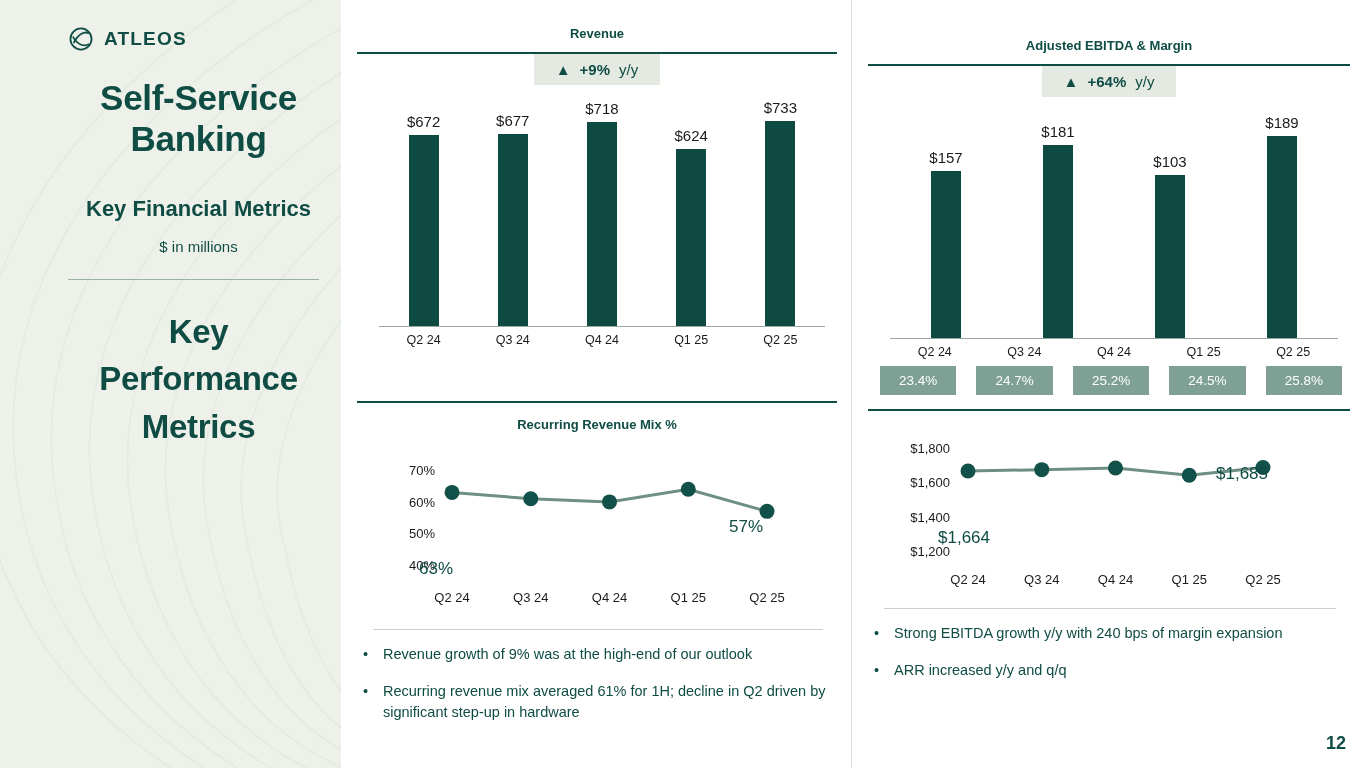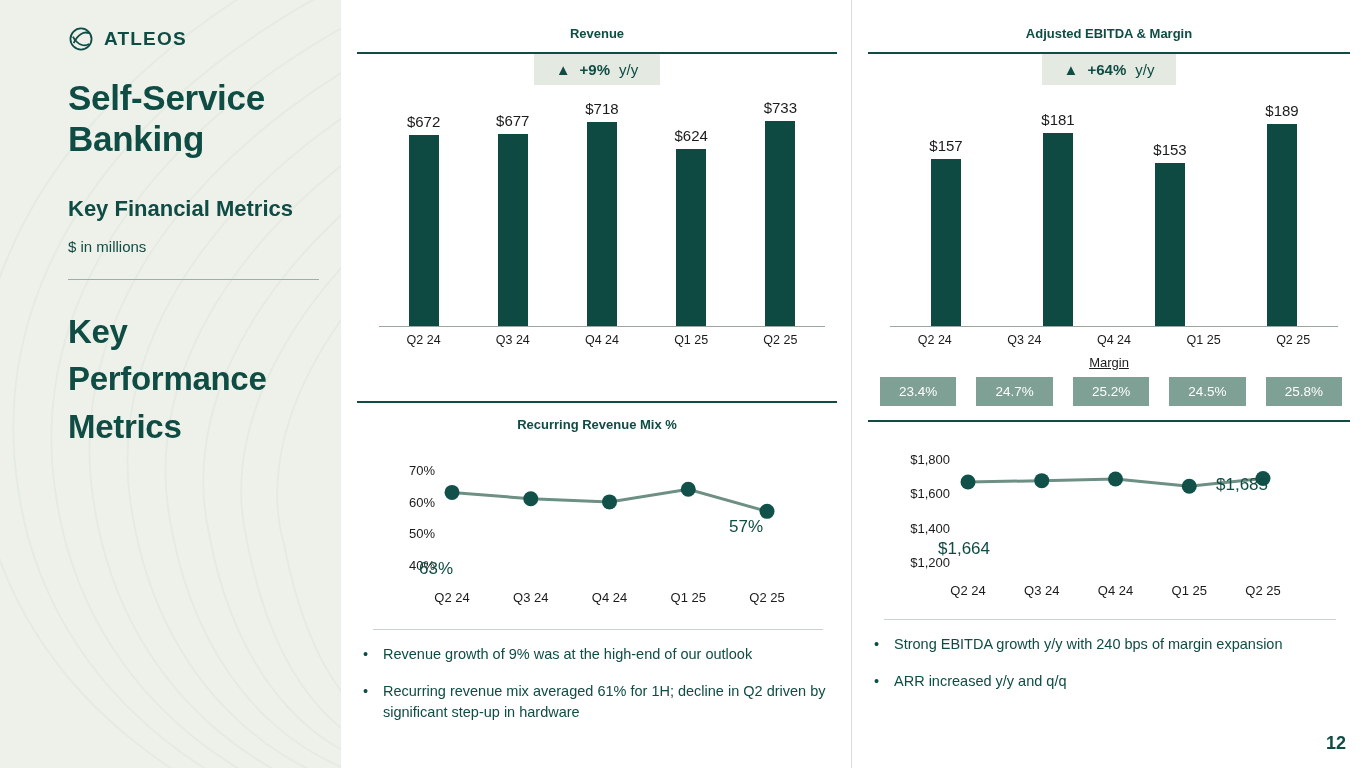--- a/index.html
+++ b/index.html
@@ -19,21 +19,21 @@
     background:#edf1ea;
     position:relative;
     overflow:hidden;
     flex:0 0 341px;
   }
   .left-panel .swirl {
     position:absolute; left:-260px; top:-120px;
     width:760px; height:1000px;
     opacity:.55;
   }
-  .left-content { position:relative; z-index:2; padding:26px 12px 0 68px; }
+  .left-content { position:relative; z-index:2; padding:26px 12px 0 68px;text-align:center; }
   .brand { display:flex; align-items:center; gap:10px; margin-bottom:26px; }
   .brand-mark { width:26px; height:26px; flex:0 0 26px; }
   .brand-name {
     font-size:19px; font-weight:700; letter-spacing:1.2px;
     color:#0f4c44;
   }
   .title-main {
     font-size:35px; line-height:1.17; font-weight:700;
     color:#0f4c44; margin:0 0 34px 0; letter-spacing:-0.3px;
   }
@@ -45,21 +45,21 @@
   .divider { height:1px; background:#9bb0a6; margin:0 10px 28px 0; }
   .title-kpm {
     font-size:33px; line-height:1.45; font-weight:700; color:#0f4c44;
     margin:0; letter-spacing:-0.3px;
   }
 
   
   .right-area { flex:1; position:relative; display:flex; }
   .col { position:relative; height:768px; }
   .col-left { width:510px; padding:0 14px 0 16px; }
-  .col-right { width:514px; padding:0 16px 0 16px; }
+  .col-right { width:514px; padding:12px 16px 0 16px; }
   .vsep {
     width:1px; background:#d6ded6; height:768px; flex:0 0 1px;
   }
 
   .chart-title {
     text-align:center; font-size:13px; font-weight:700; color:#0f4c44;
     margin:26px 0 0 0;
   }
   .rule { height:2px; background:#0f4c44; margin:11px 0 0 0; }
 
@@ -262,39 +262,38 @@
         <div class="bar-row" id="ebi-bars">
             <div class="bar-item">
               <div class="bar-label">$157</div>
               <div class="bar" style="height: 168px;"></div>
             </div>
             <div class="bar-item">
               <div class="bar-label">$181</div>
               <div class="bar" style="height: 194px;"></div>
             </div>
             <div class="bar-item">
-              <div class="bar-label">$153</div>
+              <div class="bar-label">$103</div>
               <div class="bar" style="height: 164px;"></div>
             </div>
             <div class="bar-item">
               <div class="bar-label">$189</div>
               <div class="bar" style="height: 203px;"></div>
             </div>
           </div>
         <div class="axis"></div>
       </div>
       <div class="cat-row" id="ebi-cats">
           <div class="cat">Q2 24</div>
           <div class="cat">Q3 24</div>
           <div class="cat">Q4 24</div>
           <div class="cat">Q1 25</div>
           <div class="cat">Q2 25</div>
         </div>
 
-      <div class="margin-label">Margin</div>
       <div class="margin-row" id="margin-chips">
           <div class="margin-chip">23.4%</div>
           <div class="margin-chip">24.7%</div>
           <div class="margin-chip">25.2%</div>
           <div class="margin-chip">24.5%</div>
           <div class="margin-chip">25.8%</div>
         </div>
 
       <div class="rule" style="margin-top:14px"></div>
 

